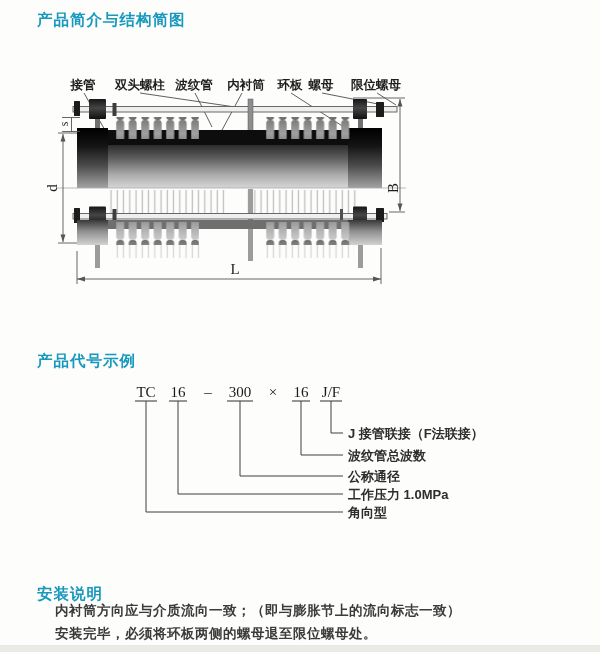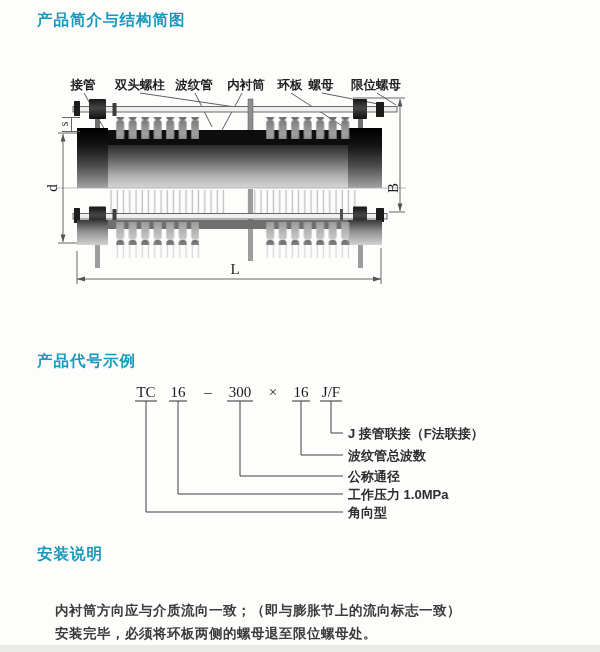--- a/index.html
+++ b/index.html
@@ -6,21 +6,21 @@
   .page{
     position:relative;width:600px;height:652px;background:#fdfdfc;
     font-family:"Liberation Sans",sans-serif;overflow:hidden;
   }
   .sec-title{
     position:absolute;left:37px;margin:0;
     font-size:15.5px;font-weight:bold;letter-spacing:1px;color:#1798bd;
   }
   .t1{top:10px;}
   .t2{top:351px;text-align:right;}
-  .t3{top:544px;}
+  .t3{top:584px;}
   .diagram-svg{position:absolute;left:30px;top:60px;}
   .code-svg{position:absolute;left:0;top:375px;}
   .install-line{
     position:absolute;left:55px;width:520px;
     font-size:13.5px;font-weight:600;letter-spacing:0.5px;color:#3b3b3b;
   }
   .il1{top:602px;}
   .il2{top:625px;}
   .bottom-strip{
     position:absolute;left:0;bottom:0;width:600px;height:7px;background:#eaeae7;

